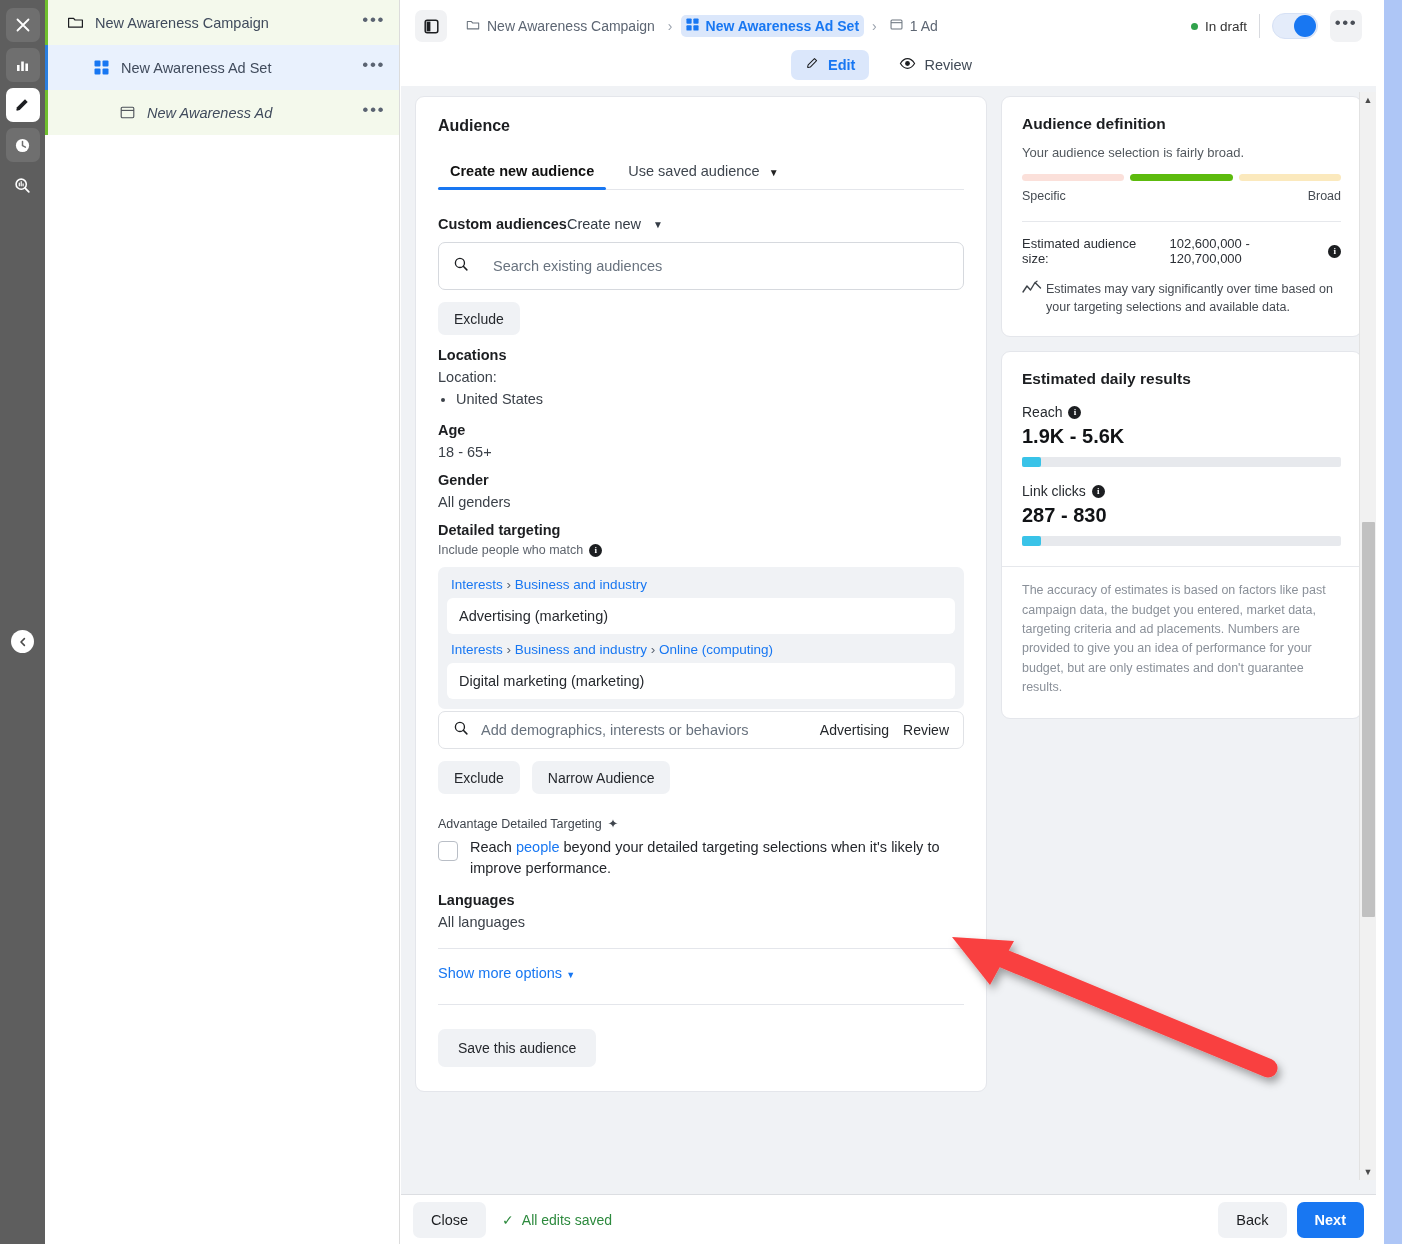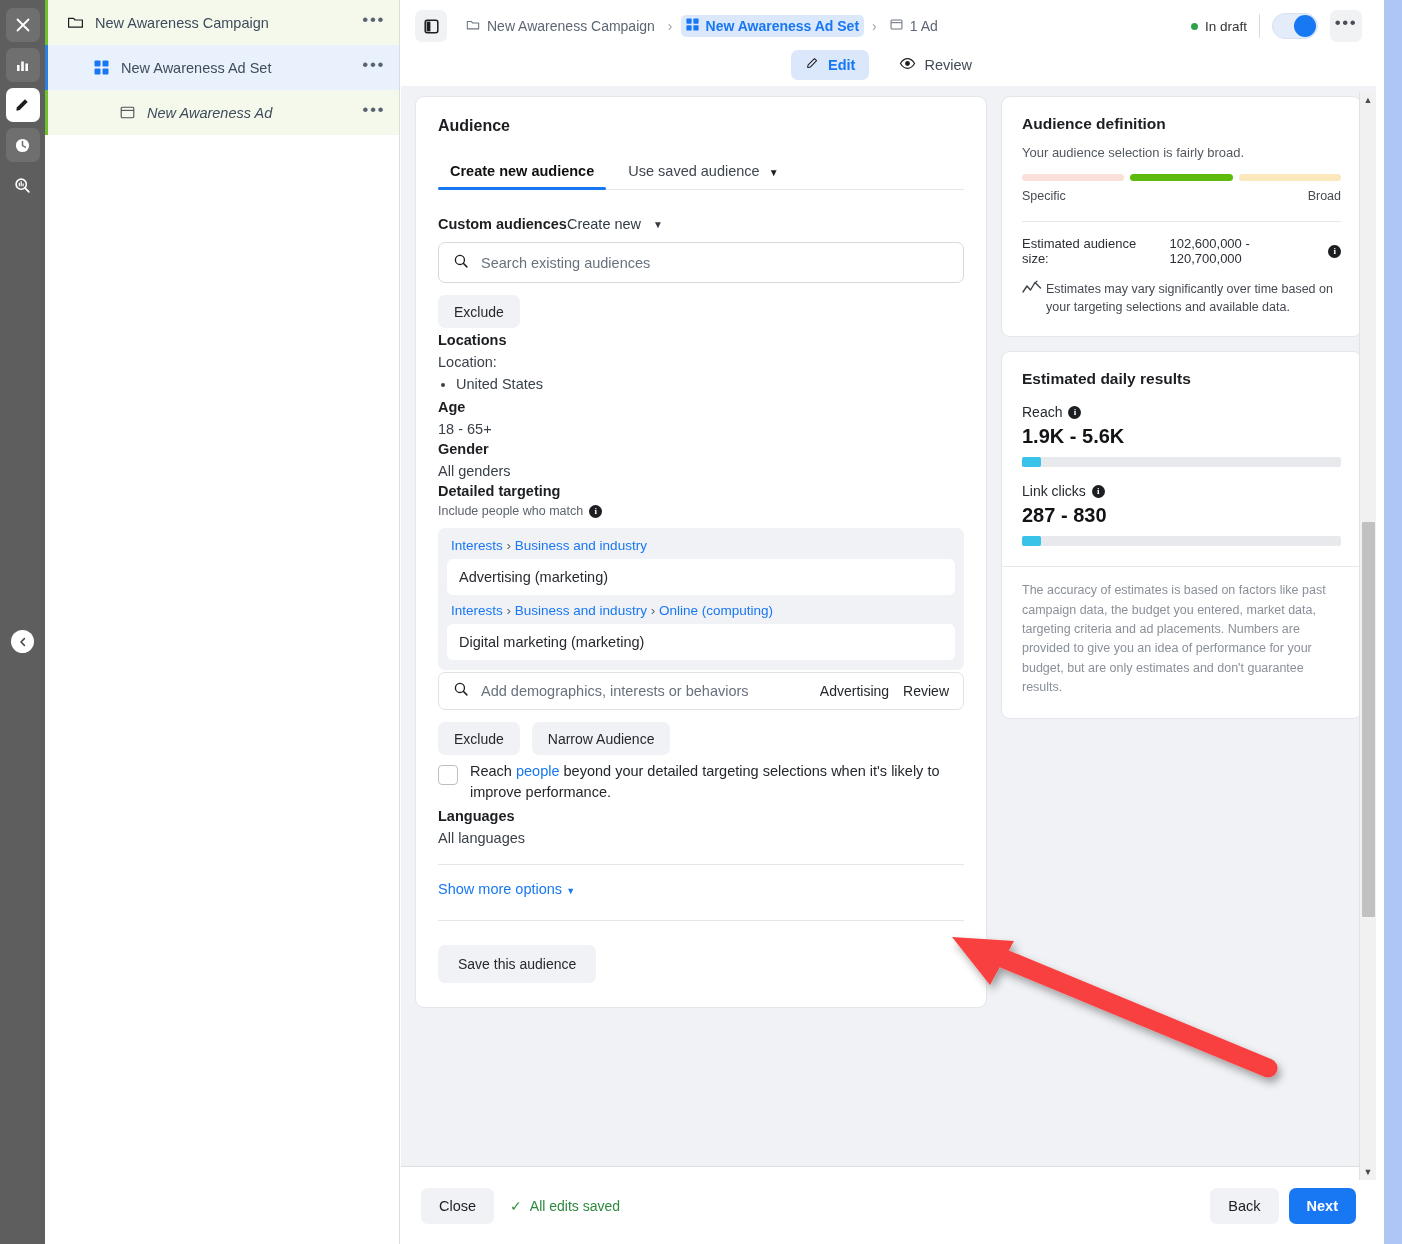--- a/index.html
+++ b/index.html
@@ -177,34 +177,34 @@
   }
   .field-label { font-size: 14.5px; font-weight: 700; color: #1c1e21; }
   .create-new {
     display: flex; align-items: center; gap: 12px;
     font-size: 14.5px; color: #333b45; cursor: pointer;
   }
   .create-new .caret { font-size: 10px; }
 
   .search-box {
     margin-top: 10px;
-    height: 41px; border: 1px solid #d6d9de; border-radius: 7px;
-    display: flex; align-items: center; gap: 12px; padding: 0 14px;
+    height: 48px; border: 1px solid #d6d9de; border-radius: 7px;
+    display: flex; align-items: center; gap: 24px; padding: 0 14px;
     background: #fff; cursor: text;
   }
   .search-box .ph { font-size: 14.5px; color: #68727e; }
 
   .pill-btn {
     margin-top: 12px; display: inline-flex; align-items: center;
     height: 33px; padding: 0 16px; border-radius: 7px;
     background: #f0f2f5; color: #25282d; font-size: 14px; cursor: pointer;
     border: none;
   }
 
-  .block { margin-top: 4px; }
+  .block { margin-top: 12px; }
   .block-title { font-size: 14.5px; font-weight: 700; color: #1c1e21; }
   .block-text { font-size: 14.5px; color: #3b4149; margin-top: 6px; }
   .bullet-list { margin: 3px 0 0 18px; }
   .bullet-list li { font-size: 14.5px; color: #3b4149; line-height: 1.55; }
   .muted-small { font-size: 12.5px; color: #5e646d; margin-top: 5px; display: flex; align-items: center; gap: 6px; }
 
   .targeting-box {
     margin-top: 10px;
     background: #f0f2f5; border-radius: 7px; padding: 8px 9px;
   }
@@ -263,21 +263,21 @@
   .info-i {
     display: inline-flex; align-items: center; justify-content: center;
     width: 13px; height: 13px; border-radius: 50%; background: #1c1e21;
     color: #fff; font-size: 9px; font-weight: 700; font-family: "Liberation Serif", serif;
   }
 
   
   .footer {
     flex: 0 0 auto;
     background: #ffffff; border-top: 1px solid #dcdee2;
-    height: 78px; display: flex; align-items: center; padding: 0 20px;
+    height: 50px; display: flex; align-items: center; padding: 0 12px;
     gap: 16px;
   }
   .footer-btn {
     height: 36px; padding: 0 18px; border-radius: 7px; border: none;
     font-size: 14.5px; cursor: pointer; font-family: inherit;
   }
   .btn-grey { background: #f0f2f5; color: #1c1e21; }
   .btn-blue { background: #1877f2; color: #ffffff; font-weight: 700; }
   .saved { display: flex; align-items: center; gap: 8px; font-size: 14px; color: #2d8a3e; }
   .footer-right { margin-left: auto; display: flex; gap: 10px; }
@@ -560,20 +560,24 @@
               </span>
             </div>
 
             <div class="btn-row">
               <button class="pill-btn">Exclude</button>
               <button class="pill-btn">Narrow Audience</button>
             </div>
           </div>
 
           
+          <div class="adv-title">
+            <span>Advantage Detailed Targeting</span>
+            <span>✦</span>
+          </div>
           <div class="adv-row">
             <div class="checkbox"></div>
             <div class="adv-text">
               <span>Reach</span>
               <span class="link">people</span>
               <span>beyond your detailed targeting selections when it's likely to improve performance.</span>
             </div>
           </div>
 
           

